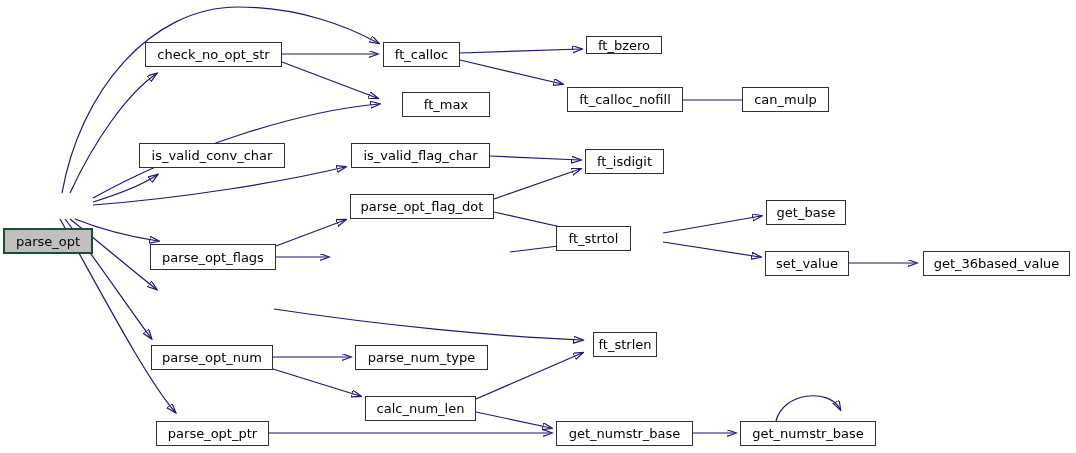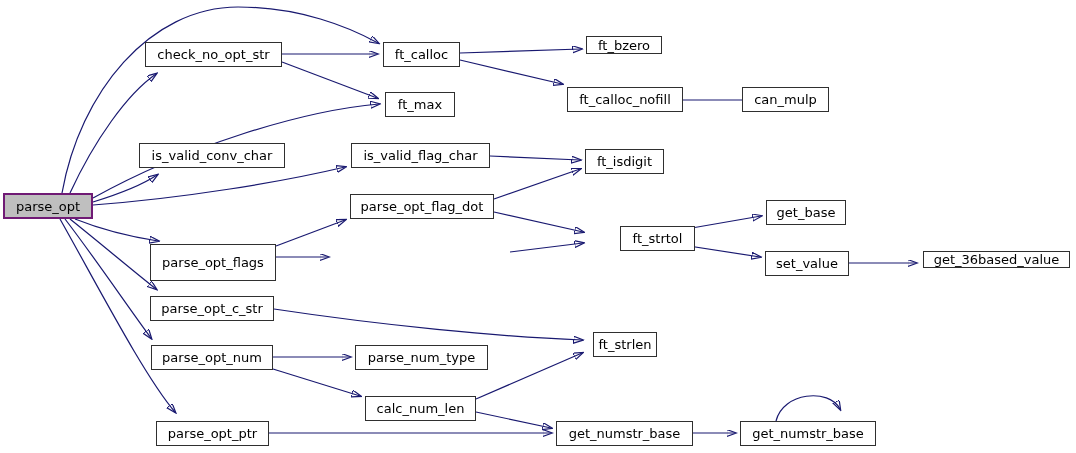--- a/index.html
+++ b/index.html
@@ -13,21 +13,21 @@
   .edges { position:absolute; left:0; top:0; width:1076px; height:453px; pointer-events:none; }
   .edges path { fill:none; stroke:#191970; stroke-width:1.2; }
   .node {
     position:absolute; box-sizing:border-box;
     display:flex; align-items:center; justify-content:center;
     background:#ffffff; border:1.2px solid #2f2f2f;
     font-size:13px; color:#000000; white-space:nowrap;
     cursor:pointer;
   }
   .node.root {
-    background:#bfbfbf; border:2px solid #701a75; cursor:default;
+    background:#bfbfbf; border:2px solid #14532d; cursor:default;margin-top:35px;
   }
 </style>
 </head>
 <body>
 
 <div class="canvas">
 
   <svg class="edges" width="1076" height="453" viewBox="0 0 1076 453" xmlns="http://www.w3.org/2000/svg">
     <defs>
       <marker id="arr" markerUnits="userSpaceOnUse" markerWidth="11" markerHeight="8" refX="8.5" refY="3.5" orient="auto">
@@ -68,31 +68,30 @@
       <path marker-end="url(#arr)" d="M776,421 C783,392 829,388 840,409"></path>
     </g>
   </svg>
 
   <div class="node root" style="left:3px;top:193px;width:90px;height:26px">parse_opt</div>
   <div class="node" style="left:145px;top:42px;width:137px;height:25px">check_no_opt_str</div>
   <div class="node" style="left:383px;top:42px;width:77px;height:25px">ft_calloc</div>
   <div class="node" style="left:586px;top:36px;width:76px;height:18px">ft_bzero</div>
   <div class="node" style="left:567px;top:87px;width:116px;height:25px">ft_calloc_nofill</div>
   <div class="node" style="left:742px;top:87px;width:87px;height:25px">can_mulp</div>
-  <div class="node" style="left:385px;top:92px;width:70px;height:25px">ft_max</div>
+  <div class="node" style="left:402px;top:92px;width:88px;height:25px">ft_max</div>
   <div class="node" style="left:139px;top:143px;width:146px;height:25px">is_valid_conv_char</div>
   <div class="node" style="left:351px;top:143px;width:139px;height:25px">is_valid_flag_char</div>
   <div class="node" style="left:585px;top:149px;width:79px;height:25px">ft_isdigit</div>
   <div class="node" style="left:350px;top:194px;width:144px;height:25px">parse_opt_flag_dot</div>
-  <div class="node" style="left:620px;top:226px;width:75px;height:25px">ft_strtol</div>
+  <div class="node" style="left:556px;top:226px;width:75px;height:25px">ft_strtol</div>
   <div class="node" style="left:766px;top:200px;width:80px;height:25px">get_base</div>
   <div class="node" style="left:765px;top:251px;width:84px;height:25px">set_value</div>
-  <div class="node" style="left:923px;top:251px;width:147px;height:17px">get_36based_value</div>
-  <div class="node" style="left:150px;top:244px;width:126px;height:37px">parse_opt_flags</div>
-  <div class="node" style="left:150px;top:296px;width:124px;height:25px">parse_opt_c_str</div>
+  <div class="node" style="left:923px;top:251px;width:147px;height:25px">get_36based_value</div>
+  <div class="node" style="left:150px;top:244px;width:126px;height:26px">parse_opt_flags</div>
   <div class="node" style="left:151px;top:345px;width:122px;height:25px">parse_opt_num</div>
   <div class="node" style="left:355px;top:345px;width:133px;height:25px">parse_num_type</div>
   <div class="node" style="left:365px;top:396px;width:111px;height:25px">calc_num_len</div>
   <div class="node" style="left:593px;top:332px;width:64px;height:25px">ft_strlen</div>
   <div class="node" style="left:156px;top:421px;width:113px;height:25px">parse_opt_ptr</div>
   <div class="node" style="left:556px;top:421px;width:137px;height:25px">get_numstr_base</div>
   <div class="node" style="left:740px;top:421px;width:136px;height:25px">get_numstr_base</div>
 
 </div>
 

